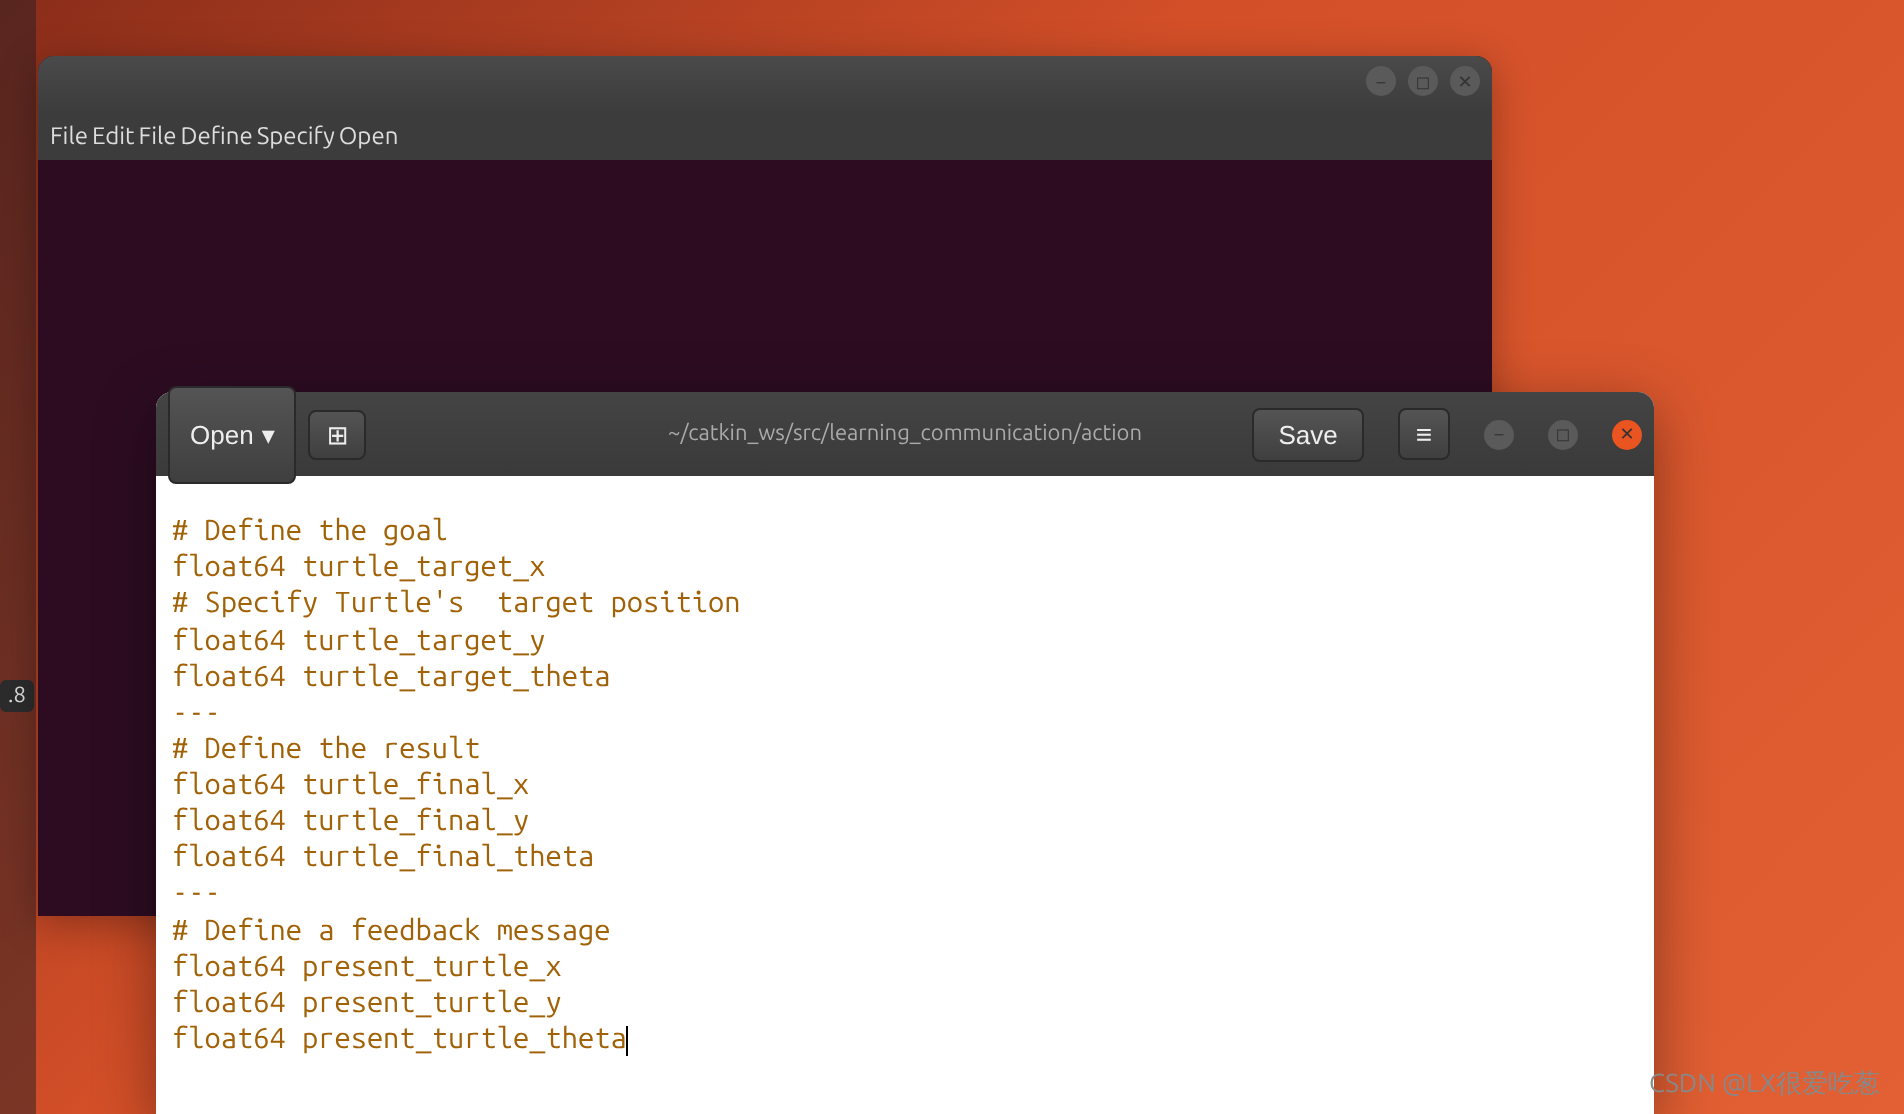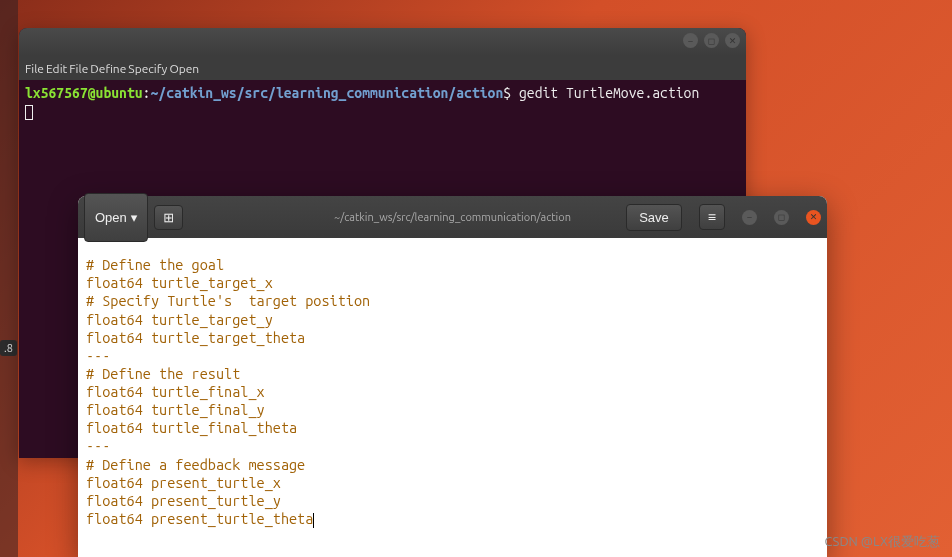--- a/index.html
+++ b/index.html
@@ -197,25 +197,20 @@
       <div class="win-btn">✕</div>
     </div>
   </div>
   <div class="menubar">
     <span>File</span>
     <span>Edit</span>
     <span>File</span>
     <span>Define</span>
     <span>Specify</span>
     <span>Open</span>
-  </div>
-  <div class="terminal-body">
-    <span class="prompt-user">lx567567@ubuntu</span><span>:</span><span class="prompt-path">~/catkin_ws/src/learning_communication/action</span><span>$</span><span class="prompt-cmd"> gedit TurtleMove.action</span>
-    <br>
-    <span class="cursor"></span>
   </div>
 </div>
 
 <div class="gedit">
   <div class="gedit-header">
     <button class="gedit-open">
       <span>Open</span>
       <span>▾</span>
     </button>
     <button class="gedit-newbtn">

